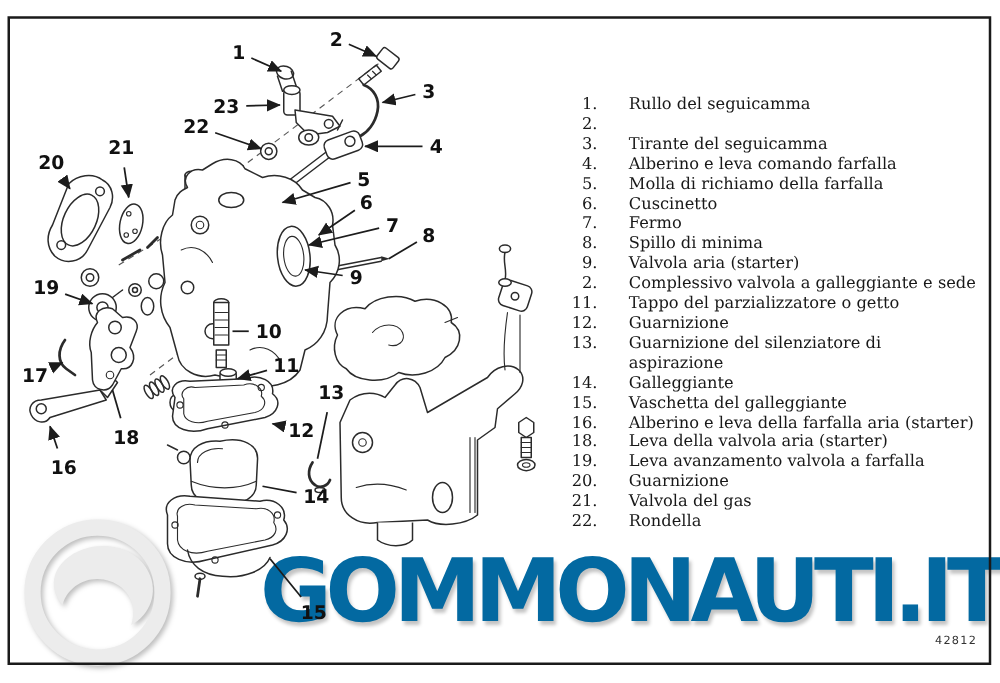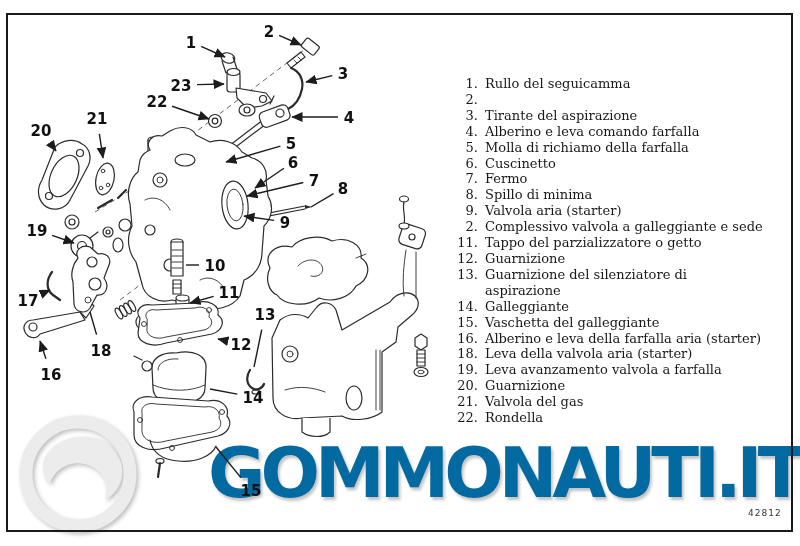--- a/index.html
+++ b/index.html
@@ -32,21 +32,21 @@
     font-family:"DejaVu Sans", sans-serif;font-weight:bold;font-size:15px;
     fill:#111;text-anchor:middle;
   }
   
   .parts-list{
     position:absolute;left:450px;top:76px;width:340px;z-index:2;
     font-size:13px;line-height:15.9px;color:#181818;
   }
   .parts-list .row{display:flex;}
   .parts-list .num{width:28px;text-align:right;flex:none;}
-  .parts-list .lbl{margin-left:7px;white-space:pre-line;}
+  .parts-list .lbl{margin-left:25px;white-space:pre-line;}
   .fig-number{
     position:absolute;left:748px;top:508px;width:44px;z-index:2;
     font-family:"DejaVu Sans", sans-serif;font-size:9px;letter-spacing:1px;color:#333;
   }
 </style>
 </head>
 <body>
 
 <div class="watermark-layer">
   <svg class="wm-logo" width="130" height="130" viewBox="0 0 130 130">
@@ -356,21 +356,21 @@
 <div class="parts-list">
     <div class="row">
       <span class="num">1.</span>
       <span class="lbl">Rullo del seguicamma</span>
     </div>
     <div class="row">
       <span class="num">2.</span>
     </div>
     <div class="row">
       <span class="num">3.</span>
-      <span class="lbl">Tirante del aspirazione</span>
+      <span class="lbl">Tirante del seguicamma</span>
     </div>
     <div class="row">
       <span class="num">4.</span>
       <span class="lbl">Alberino e leva comando farfalla</span>
     </div>
     <div class="row">
       <span class="num">5.</span>
       <span class="lbl">Molla di richiamo della farfalla</span>
     </div>
     <div class="row">

